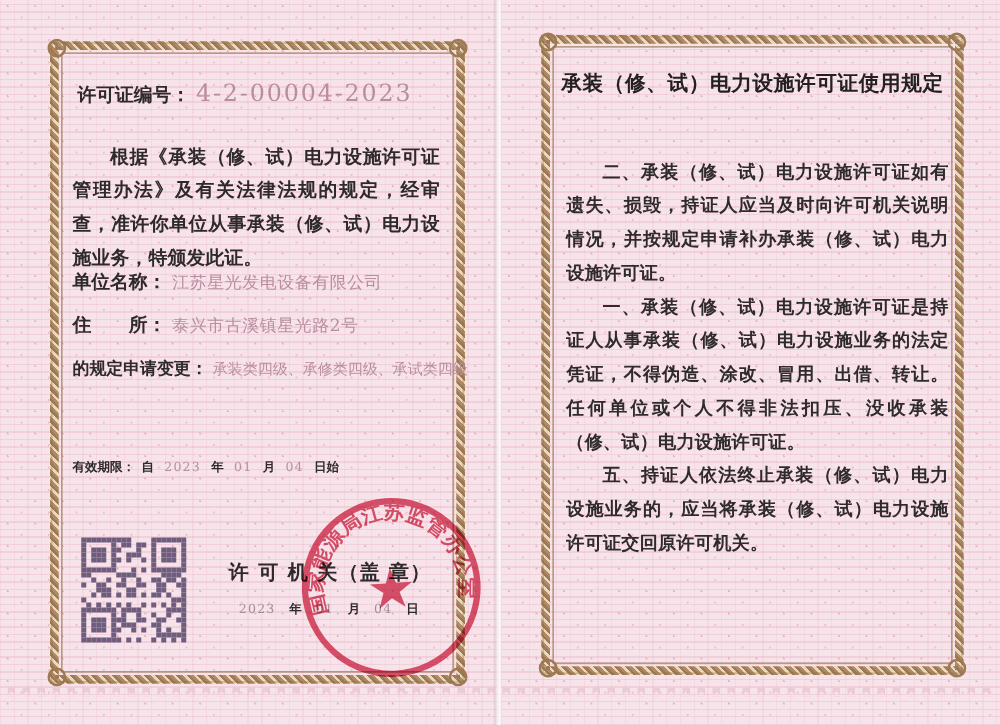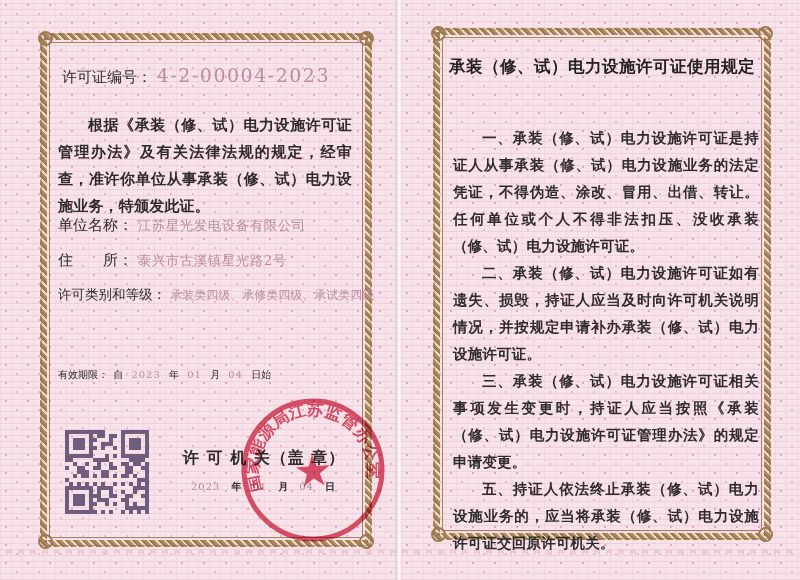--- a/index.html
+++ b/index.html
@@ -33,21 +33,21 @@
             background:radial-gradient(circle 3px at 50% 50%, #9d7a53 55%, transparent 60%); }
   .c-tl{left:-9px;top:-9px} .c-tr{right:-9px;top:-9px} .c-bl{left:-9px;bottom:-9px} .c-br{right:-9px;bottom:-9px}
   .frame-left  { left:40px; top:33px; width:332px; height:514px; }
   .frame-right { left:32px; top:28px; width:338px; height:512px; }
 
   .zigzag { position:absolute; left:6px; top:550px; width:788px; height:7px; opacity:.75;
     background:
       linear-gradient(135deg,#e8c3d0 4px,transparent 0) 0 0/12px 7px repeat-x,
       linear-gradient(-135deg,#e8c3d0 4px,transparent 0) 6px 0/12px 7px repeat-x; }
 
-  .ink   { color:#2e2a2b; font-weight:400; }
+  .ink   { color:#2e2a2b; font-weight:700; }
   .faint { color:#b98da0; font-weight:400; }
 
   
   .lp-license { position:absolute; left:62px; top:64px; font-size:15px; white-space:nowrap; }
   .lp-license .faint { font-size:19px; letter-spacing:1.5px; }
   .lp-intro { position:absolute; left:58px; top:112px; width:294px;
               font-size:15px; line-height:27px; text-indent:2em; text-align:justify;
               color:#2e2a2b; font-weight:700; letter-spacing:.2px; }
   .lp-fields { position:absolute; left:58px; top:216px; width:308px; }
   .field-row { white-space:nowrap; height:22px; margin-bottom:13px; font-size:15px; }
@@ -97,21 +97,21 @@
     <div class="lp-fields">
       <div class="field-row">
         <span class="ink">单位名称：</span>
         <span class="faint">江苏星光发电设备有限公司</span>
       </div>
       <div class="field-row">
         <span class="ink">住　　所：</span>
         <span class="faint">泰兴市古溪镇星光路2号</span>
       </div>
       <div class="field-row compact">
-        <span class="ink">许可类别和等级：</span>
+        <span class="ink">的规定申请变更：</span>
         <span class="faint">承装类四级、承修类四级、承试类四级</span>
       </div>
     </div>
 
     <div class="lp-validity">
       <div class="v1">
         <span class="ink">有效期限：</span>
         <span class="ink u">自</span>
         <span class="faint">2023</span>
         <span class="ink u">年</span>
@@ -372,21 +372,20 @@
     <div class="frame frame-right">
       <span class="corner c-tl"></span>
       <span class="corner c-tr"></span>
       <span class="corner c-bl"></span>
       <span class="corner c-br"></span>
     </div>
 
     <h1 class="rp-title">承装（修、试）电力设施许可证使用规定</h1>
 
     <div class="rp-rules">
+      <p>二、承装（修、试）电力设施许可证如有遗失、损毁，持证人应当及时向许可机关说明情况，并按规定申请补办承装（修、试）电力设施许可证。</p>
       <p>一、承装（修、试）电力设施许可证是持证人从事承装（修、试）电力设施业务的法定凭证，不得伪造、涂改、冒用、出借、转让。任何单位或个人不得非法扣压、没收承装（修、试）电力设施许可证。</p>
-      <p>二、承装（修、试）电力设施许可证如有遗失、损毁，持证人应当及时向许可机关说明情况，并按规定申请补办承装（修、试）电力设施许可证。</p>
-      <p>三、承装（修、试）电力设施许可证相关事项发生变更时，持证人应当按照《承装（修、试）电力设施许可证管理办法》的规定申请变更。</p>
       <p>五、持证人依法终止承装（修、试）电力设施业务的，应当将承装（修、试）电力设施许可证交回原许可机关。</p>
     </div>
   </div>
 
   <div class="zigzag"></div>
 </div>
 
 </body></html>

